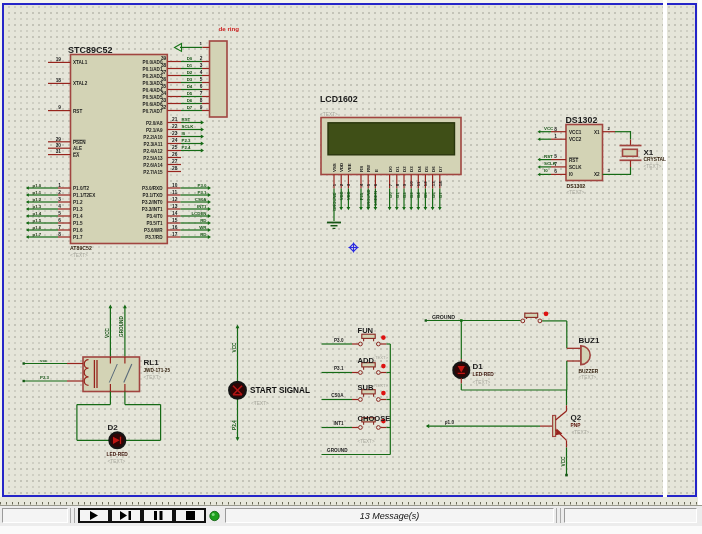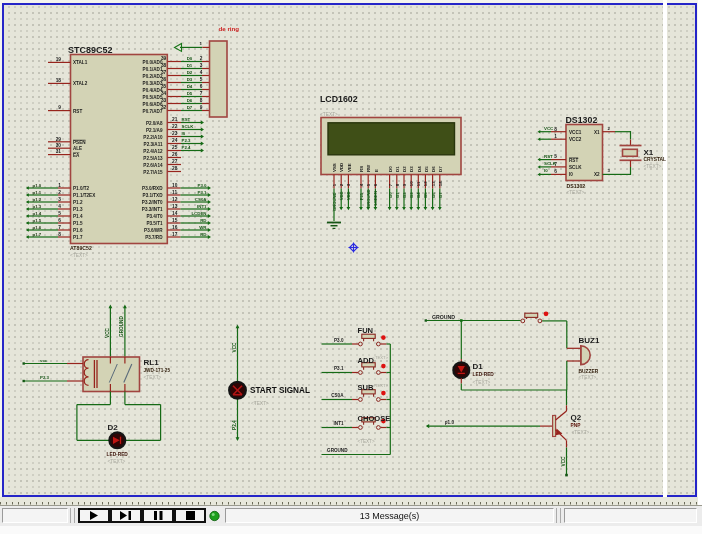--- a/index.html
+++ b/index.html
@@ -16,21 +16,21 @@
   background-size: 100% 2.5px; background-position: 0 4.5px; background-repeat: no-repeat; }
 #sbar { position:absolute; left:0; top:505px; width:702px; height:21px; background:#ececec; border-top:1px solid #9a9a8e; }
 #sbot { position:absolute; left:0; top:526px; width:702px; height:8px; background:#fafafa; }
 .panel { position:absolute; background:#f4f4f4; border-top:1px solid #9a9a9a; border-left:1px solid #9a9a9a;
   border-bottom:1px solid #fff; border-right:1px solid #fff; }
 .vsep { position:absolute; width:1px; background:#aaa; }
 .btn { position:absolute; top:508px; width:32px; height:15px; background:#f4f4f4; border:2px solid #111; }
 .btn svg { display:block; margin:1px auto 0; }
 #msg { position:absolute; left:225px; top:508px; width:329px; height:15px; background:#f4f4f4;
   border-top:1px solid #9a9a9a; border-left:1px solid #9a9a9a; border-bottom:1px solid #fff; border-right:1px solid #fff;
-  font-size:9px; color:#111; text-align:center; line-height:14px; }
+  font-size:9px; color:#111; text-align:center; line-height:14px;font-style:italic; }
 #rgt { position:absolute; right:0; top:0; width:4px; height:497px; background:#fff; }
 </style></head>
 <body>
 <div id="stage">
   <div id="sheet"></div>
   <div id="dots"></div>
   <div id="frame"></div>
   <div id="rgt"></div>
   <svg width="702" height="534" style="position:absolute;left:0;top:0;filter:blur(0.3px)">
 <text x="68" y="52.5" font-size="9" fill="#1c1c1c" text-anchor="start" font-weight="600">STC89C52</text>

